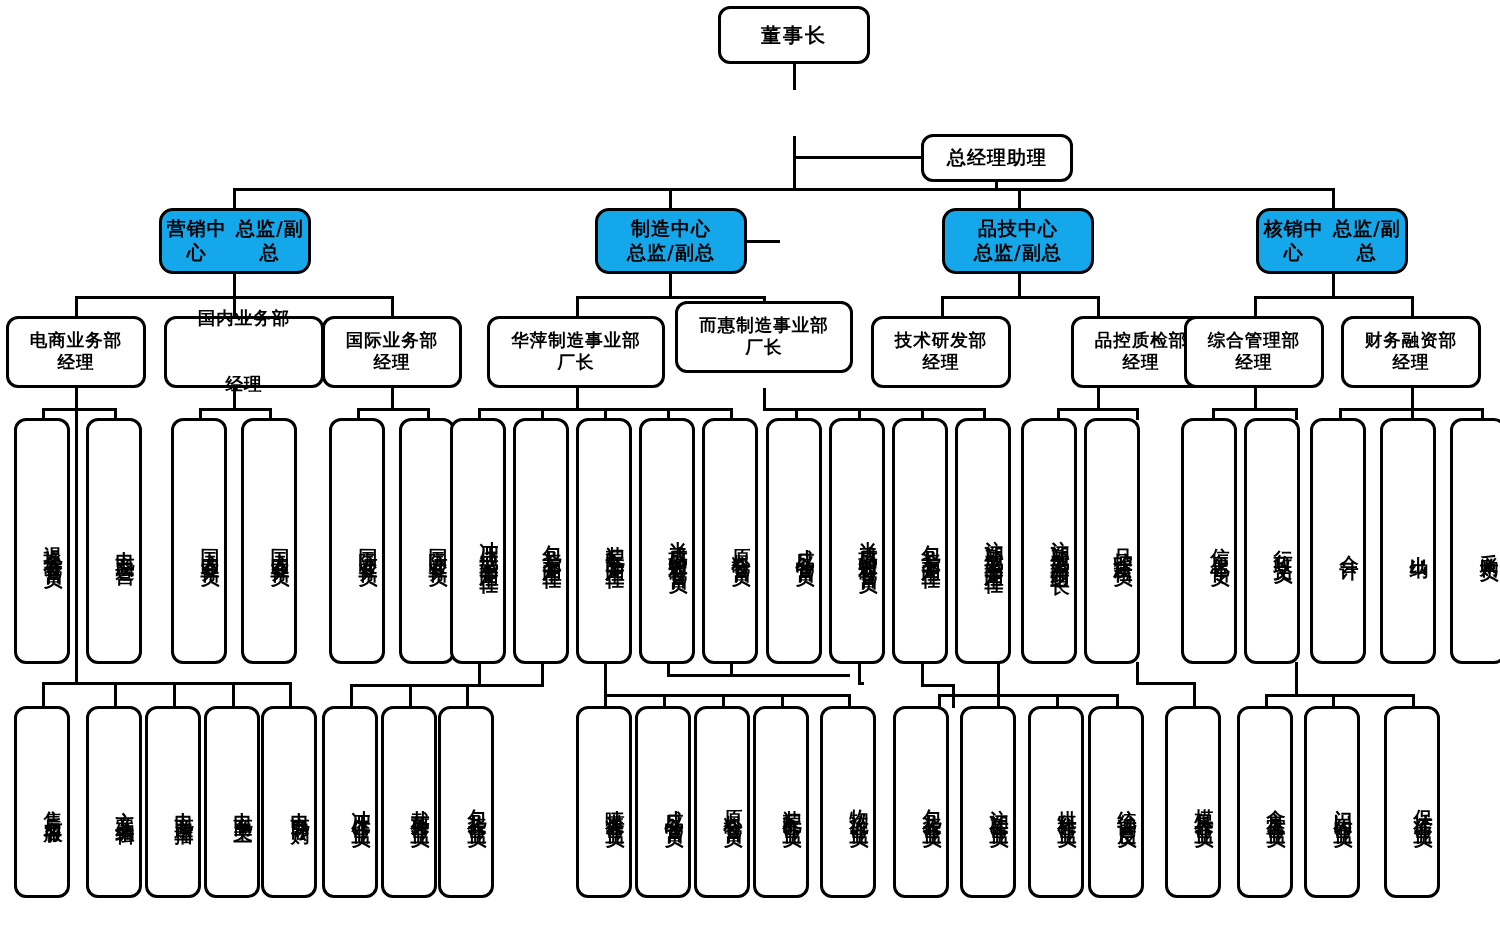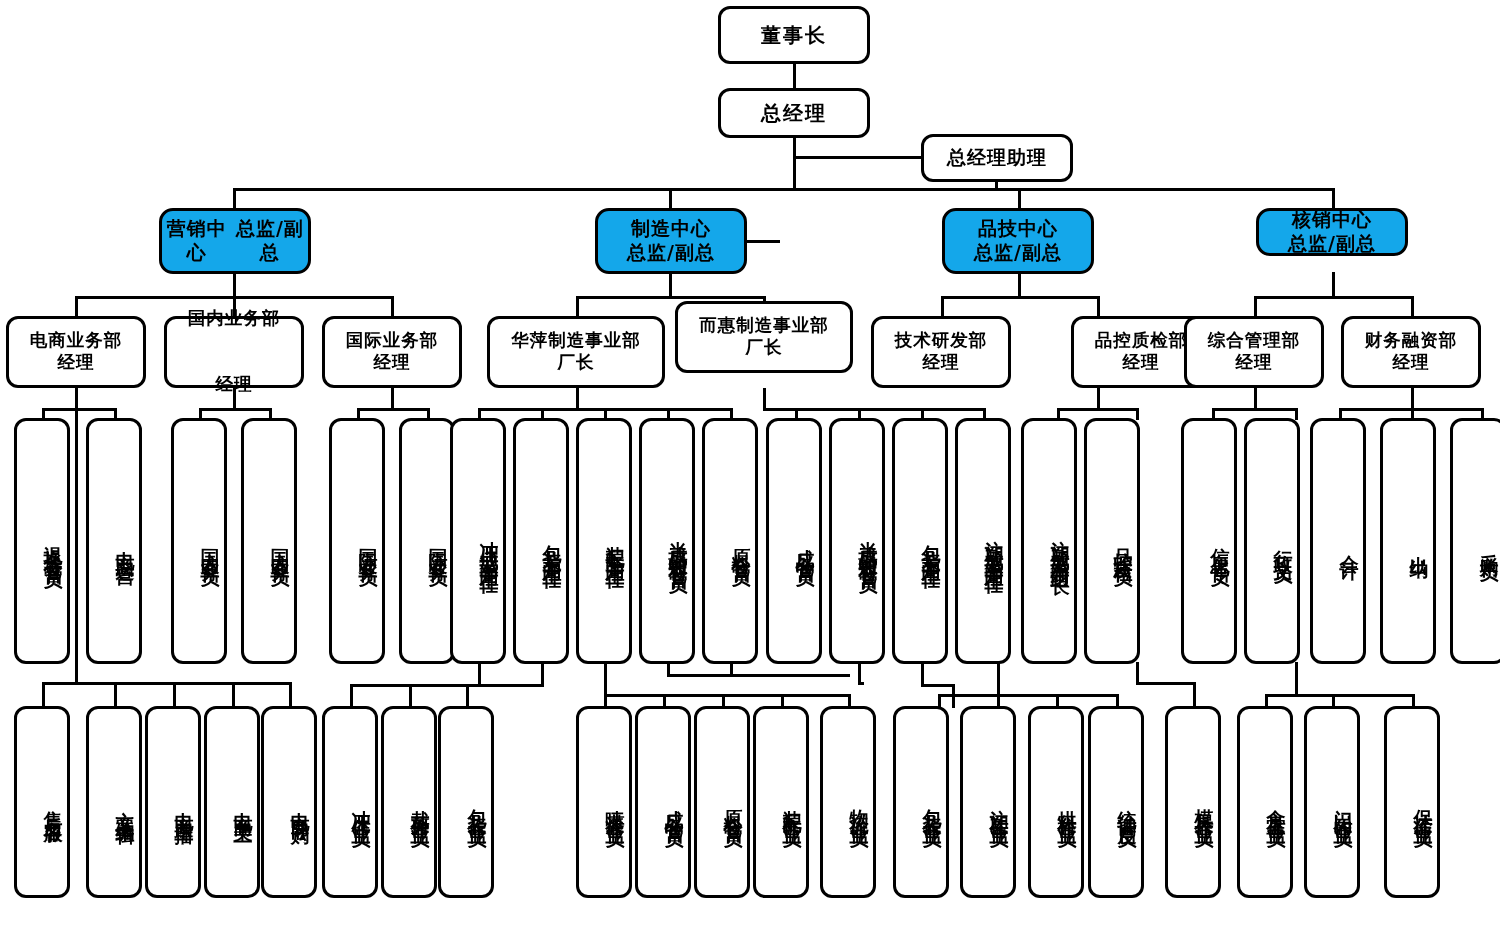--- a/index.html
+++ b/index.html
@@ -185,23 +185,20 @@
   <div class="ln v" style="left:1295px;top:662px;height:34px;"></div>
   <div class="ln h" style="left:1265px;top:694px;width:150px;"></div>
   <div class="ln v" style="left:1265px;top:694px;height:14px;"></div>
   <div class="ln v" style="left:1332px;top:694px;height:14px;"></div>
   <div class="ln v" style="left:1412px;top:694px;height:14px;"></div>
 
   <div class="box h-text top-title" style="left:718px;top:6px;width:152px;height:58px;">
     <span class="t">董事长</span>
   </div>
 
-  <div class="box h-text top-title" style="left:718px;top:88px;width:152px;height:50px;">
-    <span class="t">总经理</span>
-  </div>
 
   <div class="box h-text" style="left:921px;top:134px;width:152px;height:48px;">
     <span class="t">总经理助理</span>
   </div>
 
   <div class="box blue h-text" style="left:159px;top:208px;width:152px;height:66px;flex-direction:row;">
     <span class="t">营销中心</span>
     <span class="t">总监/副总</span>
   </div>
 
@@ -209,30 +206,30 @@
     <span class="t">制造中心</span>
     <span class="t">总监/副总</span>
   </div>
 
 
   <div class="box blue h-text" style="left:942px;top:208px;width:152px;height:66px;flex-direction:column;">
     <span class="t">品技中心</span>
     <span class="t">总监/副总</span>
   </div>
 
-  <div class="box blue h-text" style="left:1256px;top:208px;width:152px;height:48px;flex-direction:column;">
+  <div class="box blue h-text" style="left:1256px;top:208px;width:152px;height:66px;">
     <span class="t">核销中心</span>
     <span class="t">总监/副总</span>
   </div>
 
   <div class="box h-text small" style="left:6px;top:316px;width:140px;height:72px;flex-direction:column;">
     <span class="t">电商业务部</span>
     <span class="t">经理</span>
   </div>
-  <div class="box h-text small" style="left:164px;top:316px;width:140px;height:72px;flex-direction:column;gap:44px;">
+  <div class="box h-text small" style="left:164px;top:316px;width:160px;height:72px;flex-direction:column;gap:44px;">
     <span class="t">国内业务部</span>
     <span class="t">经理</span>
   </div>
   <div class="box h-text small" style="left:322px;top:316px;width:140px;height:72px;flex-direction:column;">
     <span class="t">国际业务部</span>
     <span class="t">经理</span>
   </div>
   <div class="box h-text small" style="left:487px;top:316px;width:178px;height:72px;flex-direction:column;">
     <span class="t">华萍制造事业部</span>
     <span class="t">厂长</span>

